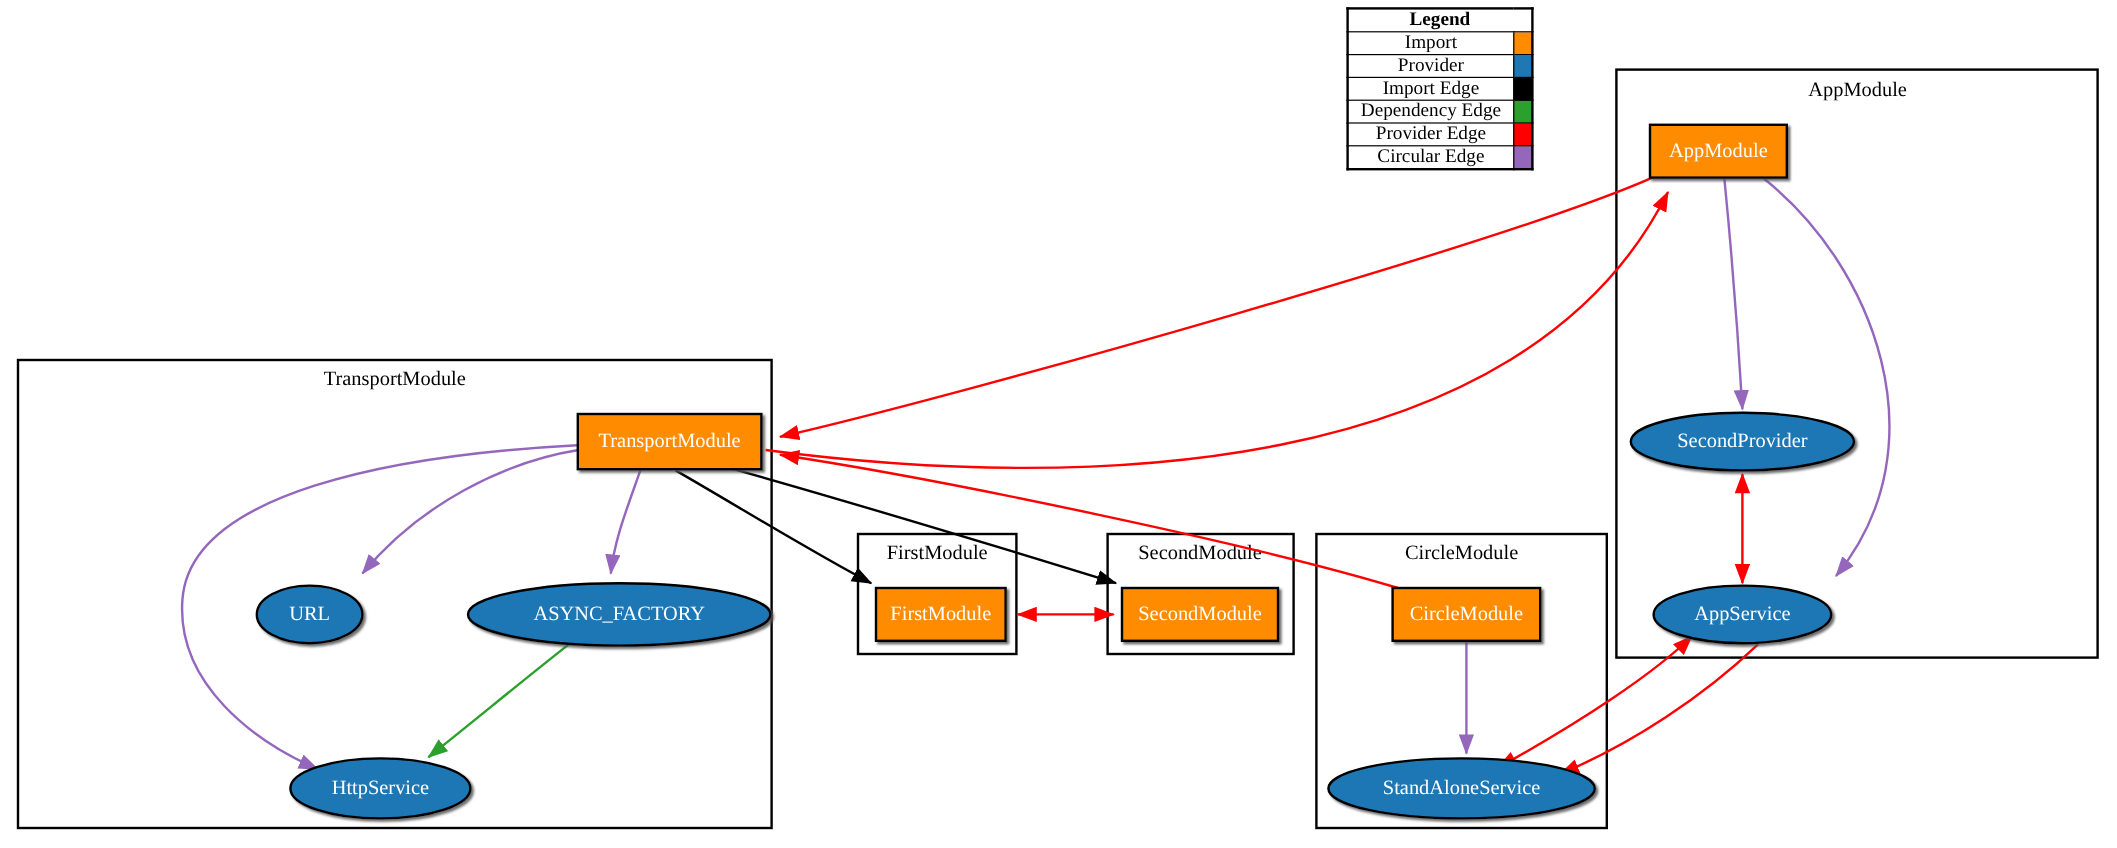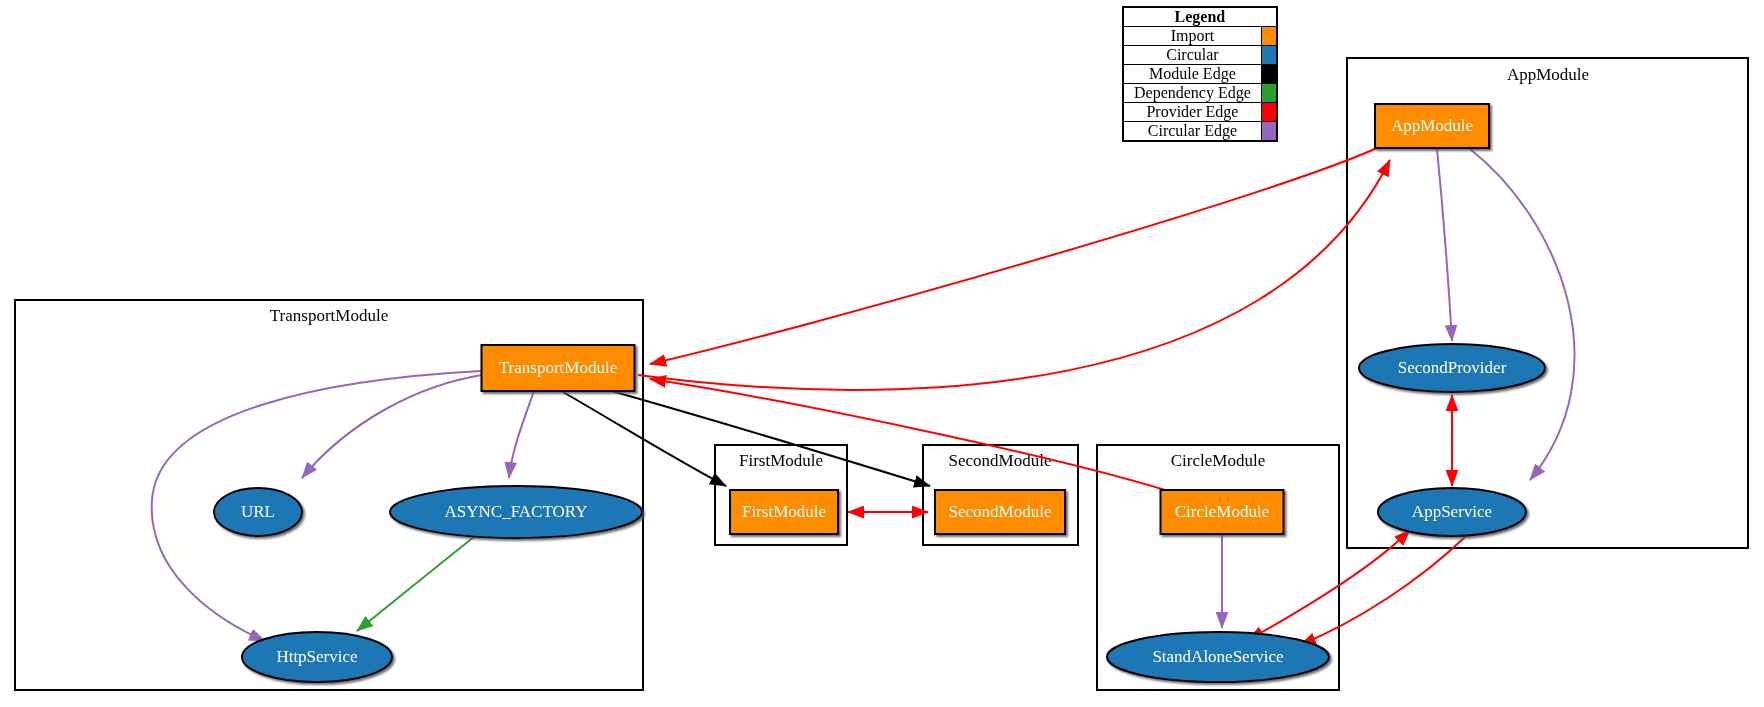--- a/index.html
+++ b/index.html
@@ -196,25 +196,25 @@
   <table class="legend-table" id="legend-table" style="left:1122px; top:6px;">
     <tbody id="legend-body">
         <tr>
           <td class="legend-title-cell" colspan="2">Legend</td>
         </tr>
         <tr>
           <td>Import</td>
           <td class="legend-swatch" style="background: rgb(255, 140, 0);">&nbsp;</td>
         </tr>
         <tr>
-          <td>Circular</td>
+          <td>Provider</td>
           <td class="legend-swatch" style="background: rgb(31, 119, 180);">&nbsp;</td>
         </tr>
         <tr>
-          <td>Module Edge</td>
+          <td>Import Edge</td>
           <td class="legend-swatch" style="background: rgb(0, 0, 0);">&nbsp;</td>
         </tr>
         <tr>
           <td>Dependency Edge</td>
           <td class="legend-swatch" style="background: rgb(44, 160, 44);">&nbsp;</td>
         </tr>
         <tr>
           <td>Provider Edge</td>
           <td class="legend-swatch" style="background: rgb(255, 0, 0);">&nbsp;</td>
         </tr>

